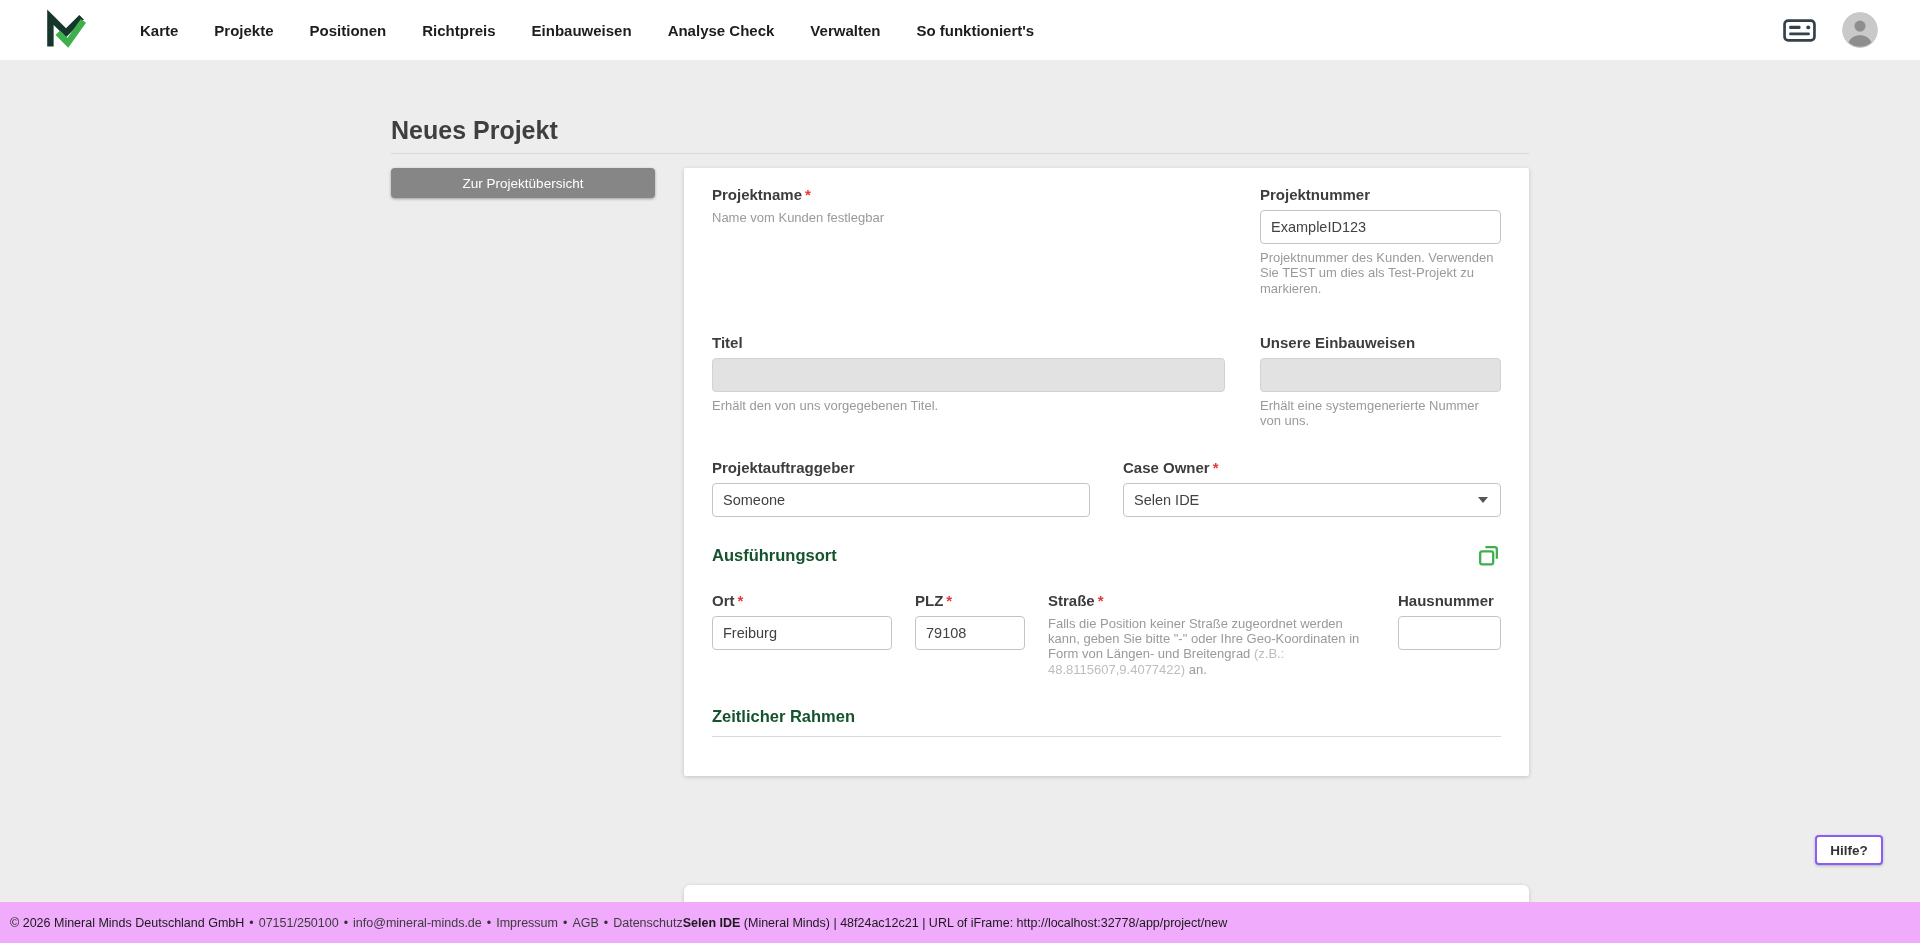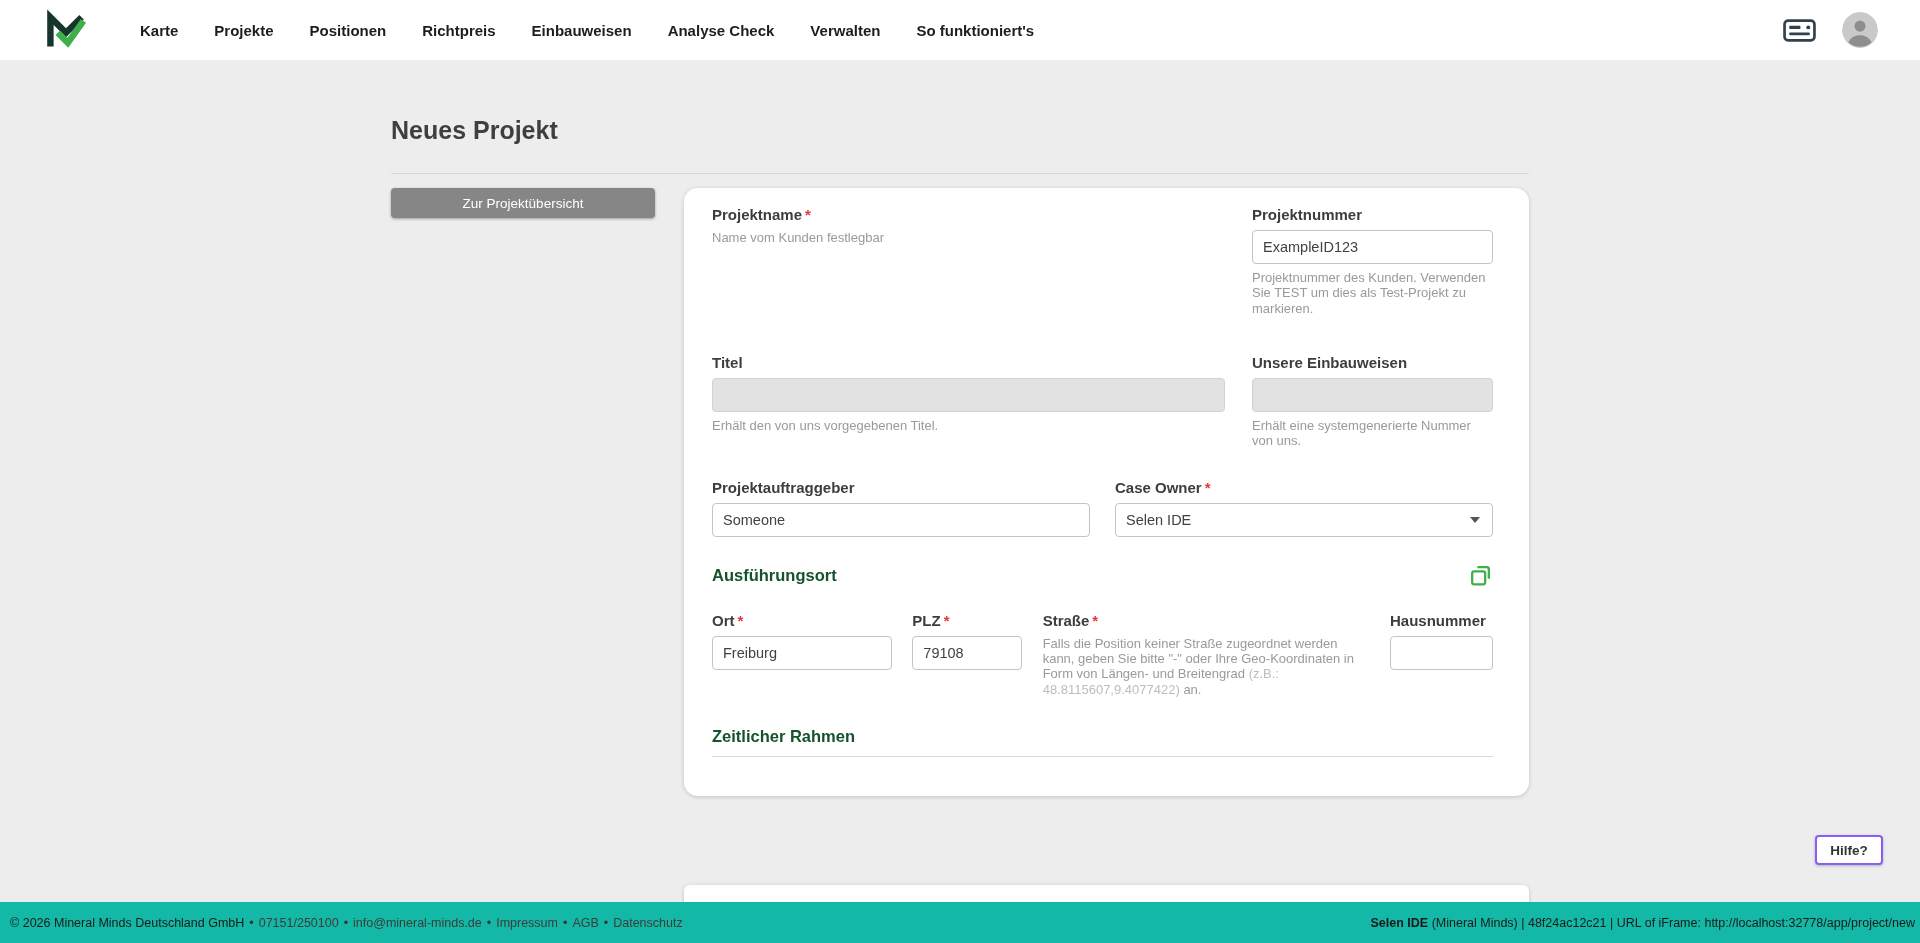--- a/index.html
+++ b/index.html
@@ -25,38 +25,38 @@
   .nav-item {
     font-size: 15px; font-weight: 700; color: #1d1d1d;
     text-decoration: none; cursor: pointer; white-space: nowrap;
   }
   .topbar-right { margin-left: auto; display: flex; align-items: center; gap: 26px; }
   .icon-btn { display: flex; cursor: pointer; }
   .avatar { width: 36px; height: 36px; border-radius: 50%; overflow: hidden; display: flex; cursor: pointer; }
 
   
   .content { width: 1138px; margin: 0 auto; padding-top: 56px; }
-  .page-title { font-size: 25px; font-weight: 700; color: #3f3f3f; margin: 0 0 28px 0; }
+  .page-title { font-size: 25px; font-weight: 700; color: #3f3f3f; margin: 0 0 8px 0; }
   .title-divider { height: 1px; background: #d8d8d8; }
   .content-row { display: flex; align-items: flex-start; margin-top: 14px; }
 
   .back-btn {
     width: 264px; height: 30px;
     background: #868686; color: #ffffff;
     border: none; border-radius: 4px;
     font-size: 13.5px; font-family: inherit;
     box-shadow: 0 1px 3px rgba(0,0,0,0.35);
     cursor: pointer;
   }
 
   .card {
     flex: 1; margin-left: 29px;
-    background: #ffffff; border-radius: 14px;
+    background: #ffffff; border-radius: 2px;
     box-shadow: 0 1px 4px rgba(0,0,0,0.18);
-    padding: 18px 36px 22px 28px;
+    padding: 18px 28px 22px 28px;
   }
 
   
   .row { display: flex; justify-content: space-between; }
   .row-1 { margin-bottom: 38px; }
   .row-2 { margin-bottom: 30px; }
   .row-3 { margin-bottom: 26px; }
   .row-addr { margin-bottom: 30px; }
 
   .col-main { width: 513px; }
@@ -116,22 +116,22 @@
   }
   .card-peek {
     position: fixed; left: 684px; top: 885px;
     width: 845px; height: 60px;
     background: #ffffff; border-radius: 6px;
     box-shadow: 0 1px 4px rgba(0,0,0,0.18);
     z-index: 1;
   }
   .footer {
     position: fixed; left: 0; right: 0; bottom: 0;
-    height: 41px; background: #14b8a6; z-index: 5;
-    display: flex; align-items: center; justify-content: space-between;
+    height: 41px; background: #f0abfc; z-index: 5;
+    display: flex; align-items: center; justify-content: flex-start;
     padding: 0 5px 0 10px;
     font-size: 12.5px; color: #1a1a1a;
   }
   .footer-left { display: flex; align-items: center; white-space: nowrap; }
   .footer a { color: #3c3c3c; cursor: pointer; }
   .f-sep { margin: 0 5px; color: #333333; }
   .session { white-space: nowrap; }
   .session .bold { font-weight: 700; }
 </style>
 </head>

